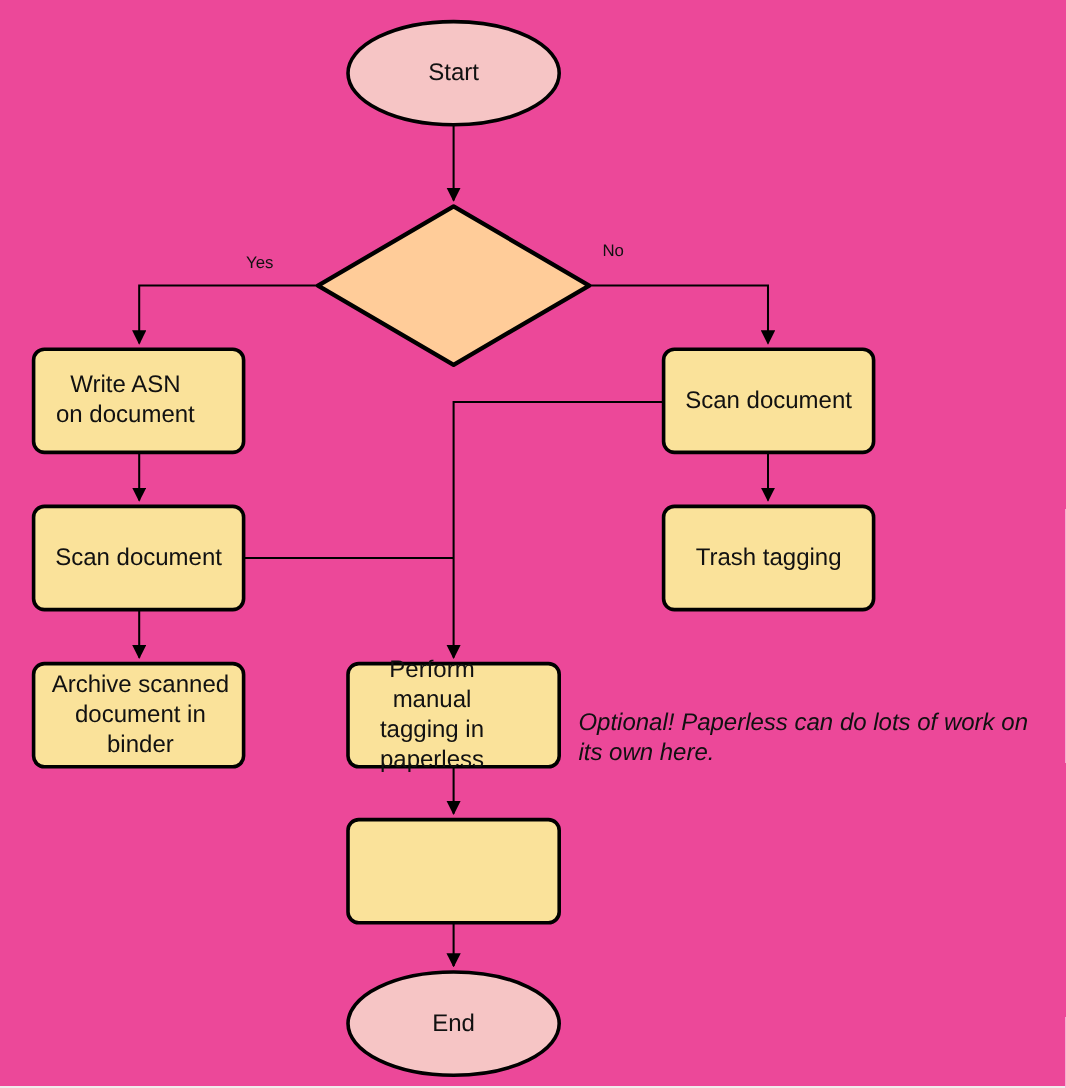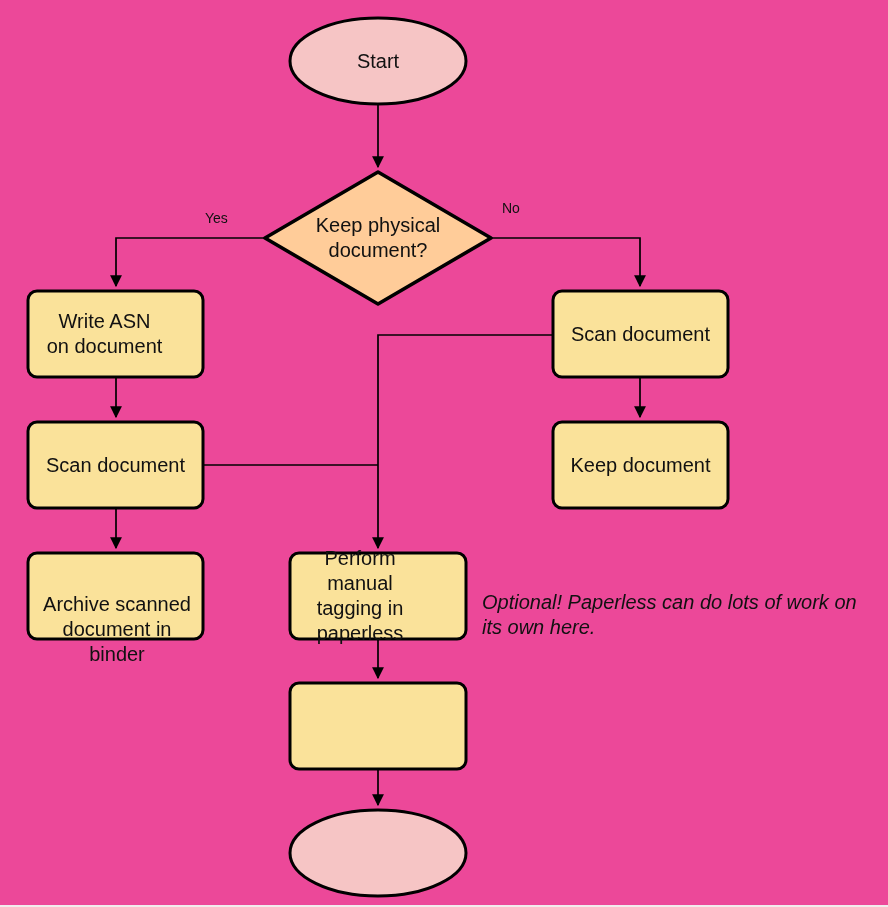--- a/index.html
+++ b/index.html
@@ -85,33 +85,32 @@
       <rect x="28" y="553" width="175" height="86" rx="9" stroke-width="3" fill="#FAE29A"></rect>
       <rect x="553" y="291" width="175" height="86" rx="9" stroke-width="3" fill="#FAE29A"></rect>
       <rect x="553" y="422" width="175" height="86" rx="9" stroke-width="3" fill="#FAE29A"></rect>
       <rect x="290" y="553" width="176" height="86" rx="9" stroke-width="3" fill="#FAE29A"></rect>
       <rect x="290" y="683" width="176" height="86" rx="9" stroke-width="3" fill="#FAE29A"></rect>
       <ellipse cx="378" cy="853" rx="88" ry="43" stroke-width="3" fill="#F6C5C5"></ellipse>
     </g>
   </svg>
 
   <div class="node-label" style="left:290px; top:18px;  width:176px; height:86px">Start</div>
-  <div class="node-label" style="left:284px; top:194px; width:188px; height:88px">Keep physical
-document?</div>
   <div class="node-label" style="left:28px;  top:291px; width:153px; height:86px">Write ASN
 on document</div>
   <div class="node-label" style="left:28px;  top:422px; width:175px; height:86px">Scan document</div>
-  <div class="node-label" style="left:28px;  top:586px; width:178px; height:86px">Archive scanned
+  <div class="node-label" style="left:28px;  top:553px; width:178px; height:86px">Archive scanned
 document in
 binder</div>
   <div class="node-label" style="left:553px; top:291px; width:175px; height:86px">Scan document</div>
-  <div class="node-label" style="left:553px; top:422px; width:175px; height:86px">Keep document</div>
+  <div class="node-label" style="left:553px; top:422px; width:175px; height:86px">Trash tagging</div>
   <div class="node-label" style="left:290px; top:553px; width:140px; height:86px">Perform manual
 tagging in
 paperless</div>
+  <div class="node-label" style="left:290px; top:810px; width:176px; height:86px">End</div>
 
   <div class="edge-label" style="left:205px; top:210px; width:46px">Yes</div>
   <div class="edge-label" style="left:502px; top:200px; width:42px">No</div>
 
   <div class="side-note">Optional! Paperless can do lots of work on
 its own here.</div>
 
   <div class="bottom-rule"></div>
 
 </div>

